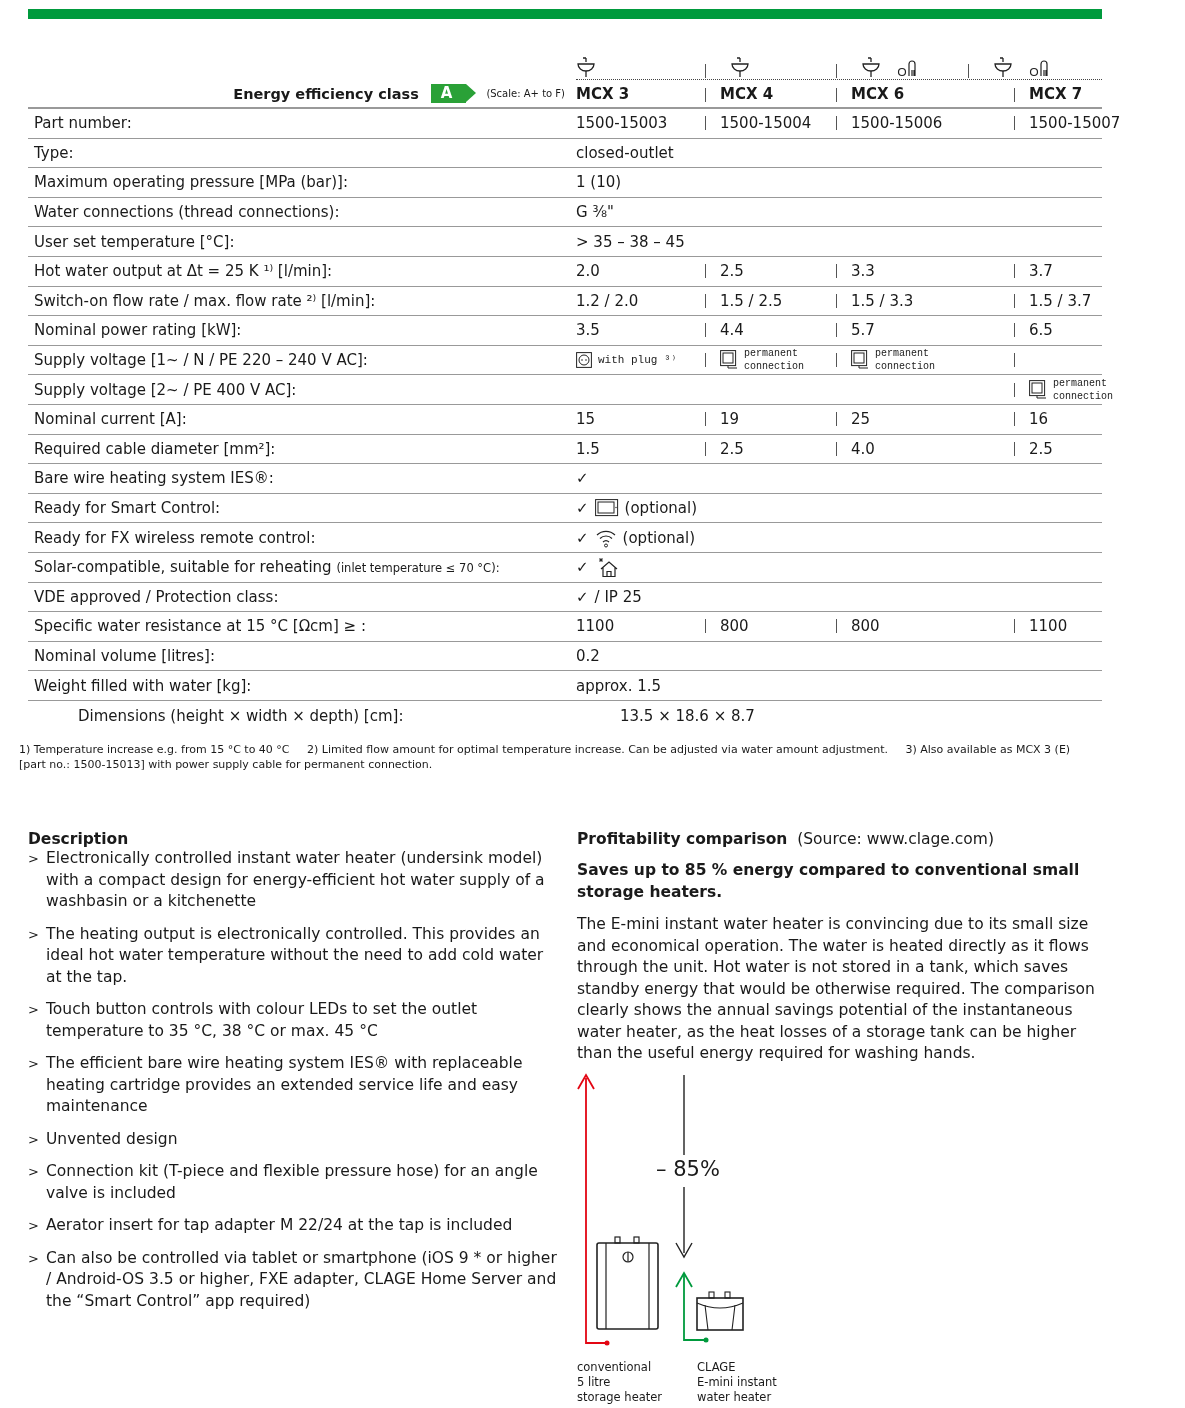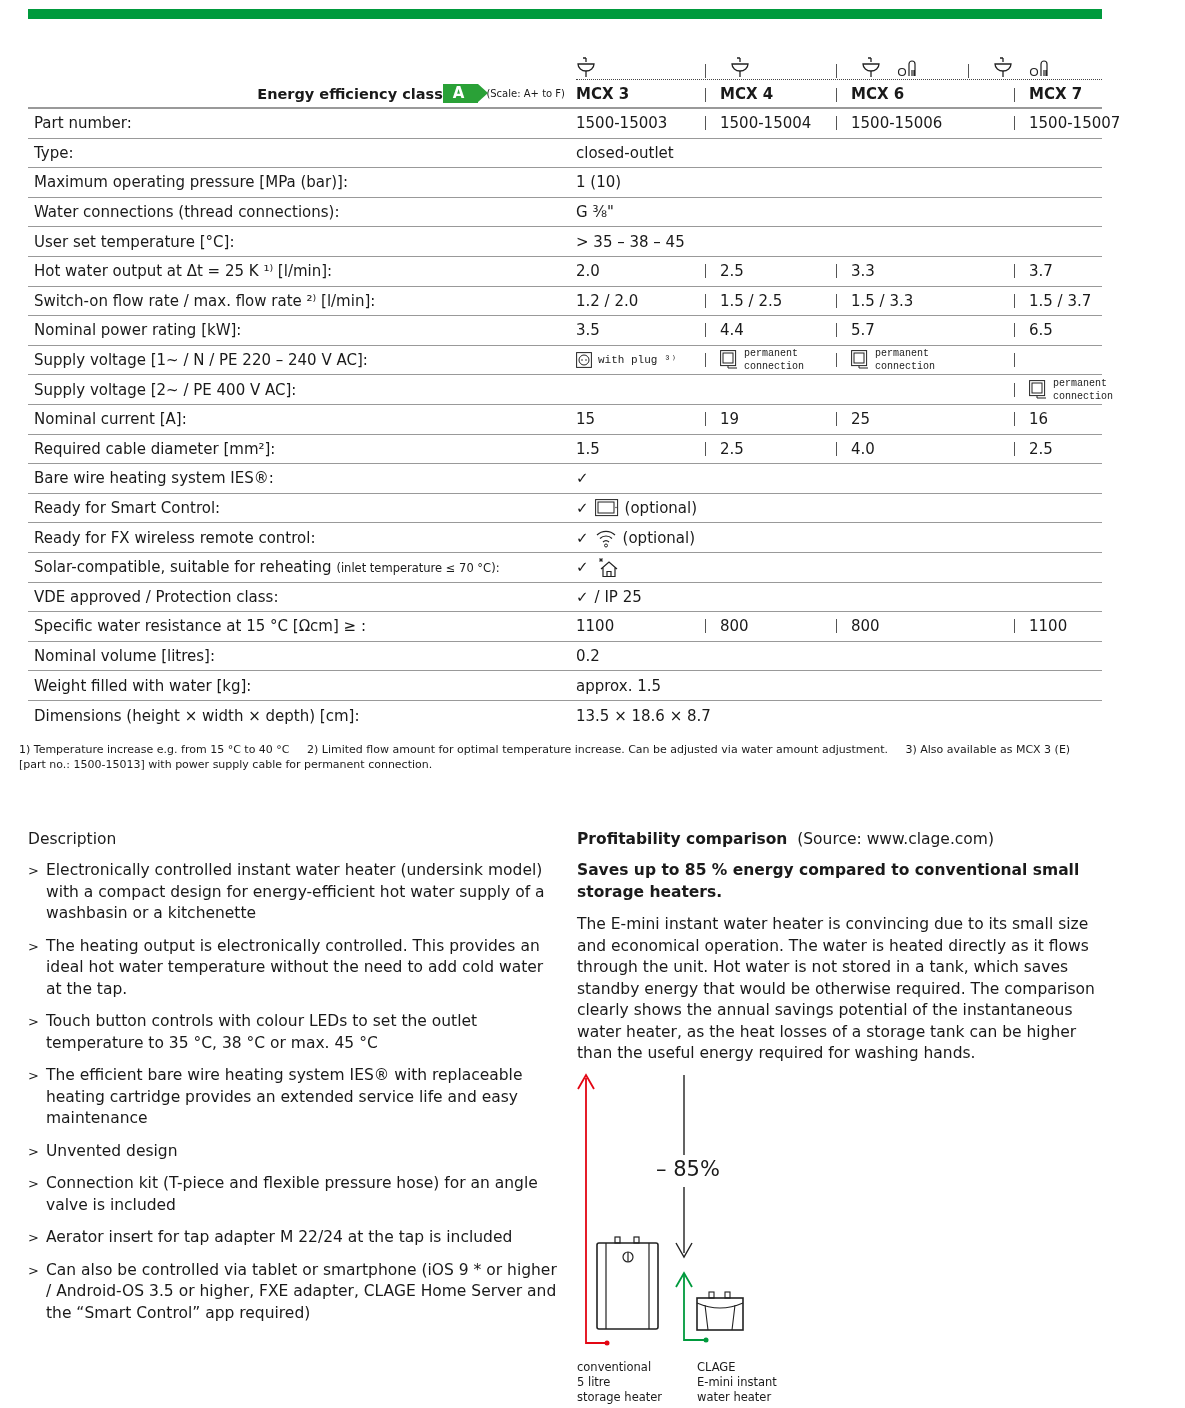--- a/index.html
+++ b/index.html
@@ -8,42 +8,42 @@
   .topbar { position: absolute; left: 28px; top: 9px; width: 1074px; height: 10px; background: #009a3d; }
 
   
   .spec { position: absolute; left: 28px; top: 44px; width: 1074px; }
   .icon-row { height: 36px; position: relative; }
   .icon-row .icol { position: absolute; top: 4px; height: 30px; display: flex; align-items: flex-end; gap: 10px; }
   .icon-row .dotline { position: absolute; left: 548px; right: 0; bottom: 0; border-bottom: 1px dotted #444; }
   .sep { display: inline-block; width: 1px; height: 14px; background: #555; margin-right: 14px; vertical-align: middle; }
 
   .hdr { height: 29px; position: relative; border-bottom: 2px solid #999; display: flex; align-items: center; }
-  .hdr .eclabel { position: absolute; right: 537px; top: 4px; display: flex; align-items: center; gap: 0; white-space: nowrap; }
+  .hdr .eclabel { position: absolute; right: 537px; top: 4px; display: flex; align-items: center; gap: 12px; white-space: nowrap; }
   .hdr .eclabel .eclass-title { font-weight: bold; font-size: 14.5px; }
   .badge { position: relative; display: inline-block; background: #2aa137; color: #fff; font-weight: bold; font-size: 15px; height: 19px; line-height: 19px; padding: 0 14px 0 10px; margin-right: 8px; }
   .badge::after { content: ""; position: absolute; right: -10px; top: 0; border-left: 10px solid #2aa137; border-top: 9.5px solid transparent; border-bottom: 9.5px solid transparent; }
   .scale { font-size: 10px; }
   .model { position: absolute; top: 5px; font-weight: bold; font-size: 15px; }
 
   .row { height: 29.6px; border-bottom: 1.5px solid #999; position: relative; font-size: 15px; display: flex; align-items: center; }
-  .row:last-child { border-bottom: none; }
+  .row:last-child { border-bottom: none; margin-left: 44px; }
   .row .lbl { position: absolute; left: 6px; white-space: nowrap; }
   .row .lbl small { font-size: 11.5px; }
   .row .c { position: absolute; white-space: nowrap; display: flex; align-items: center; }
   .c0 { left: 548px; } .c1 { left: 677px; } .c2 { left: 808px; } .c3 { left: 940px; margin-left: 46px; }
   .small2 { font-size: 10px; line-height: 13px; font-family: Liberation Mono, monospace; }
   .ico { display: inline-block; vertical-align: middle; margin-right: 6px; }
 
   .foot { position: absolute; left: 19px; top: 742px; width: 1070px; font-size: 11px; line-height: 15px; }
   .foot span { margin-right: 14px; }
 
   
   .desc { position: absolute; left: 28px; top: 830px; width: 530px; }
-  .h { font-weight: normal; font-size: 15.5px; margin-bottom: 12px; }
+  .h { font-weight: bold; font-size: 15.5px; }
   .bul { font-size: 15.5px; line-height: 21.5px; margin-bottom: 11px; padding-left: 18px; position: relative; }
   .bul .gt { position: absolute; left: 0; top: 0; font-size: 13px; }
 
   
   .prof { position: absolute; left: 577px; top: 830px; width: 530px; }
   .prof .t { font-size: 15.5px; margin-bottom: 12px; }
   .prof .t b { font-weight: bold; }
   .prof .sub { font-weight: bold; font-size: 15.5px; line-height: 21.5px; margin-bottom: 11px; }
   .prof .body { font-size: 15.5px; line-height: 21.5px; }
 

